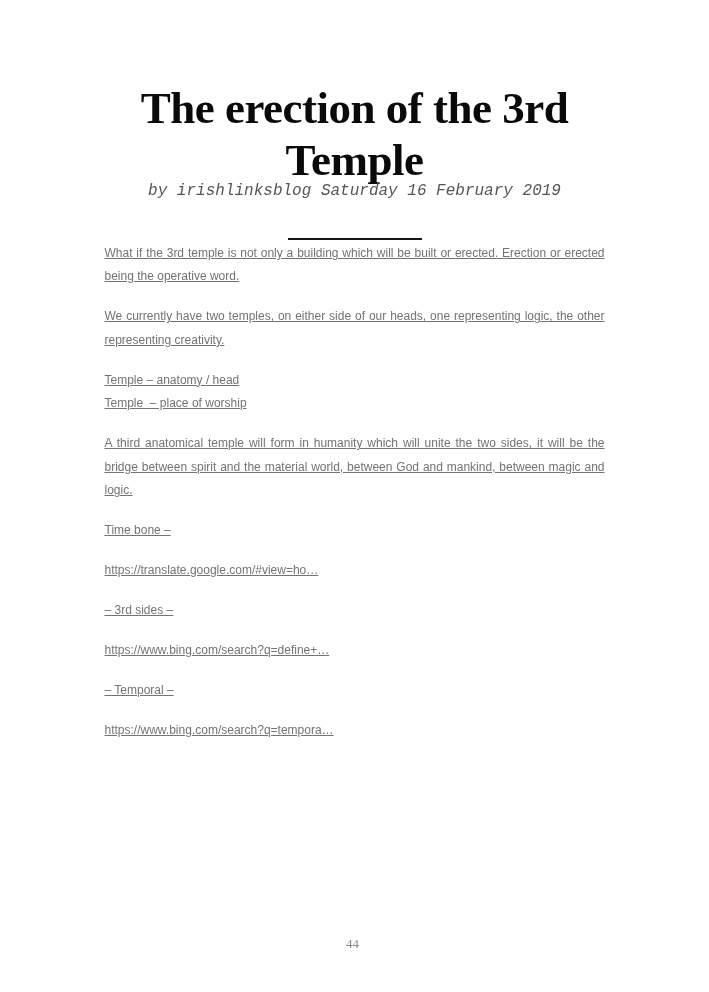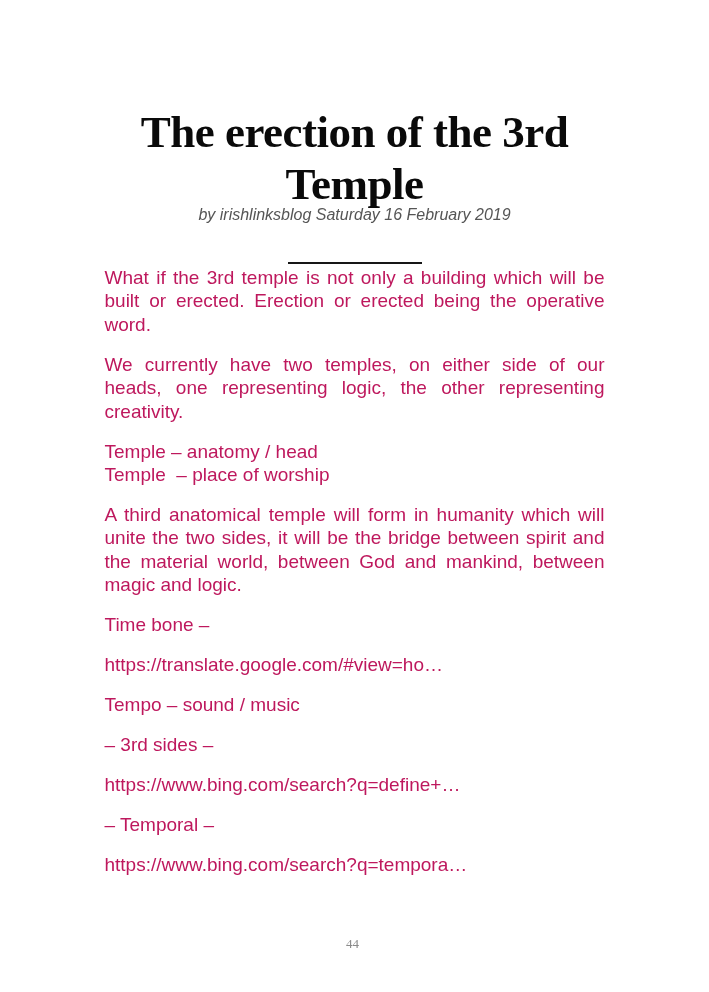--- a/index.html
+++ b/index.html
@@ -11,52 +11,54 @@
     position: relative;
     width: 709px;
     height: 992px;
     background: #ffffff;
     overflow: hidden;
     font-family: "Liberation Sans", sans-serif;
   }
   .content {
     width: 500px;
     margin: 0 auto;
-    padding-top: 106px;
+    padding-top: 82px;
   }
   .post-title {
     margin: 0;
     font-family: "Liberation Serif", serif;
     font-weight: bold;
     font-size: 45px;
     line-height: 52px;
     text-align: center;
     color: #0a0a0a;
     letter-spacing: -0.5px;
   }
   .post-byline {
     margin: -6px 0 0 0;
     font-size: 16px;
     line-height: 22px;
     font-style: italic;
     text-align: center;
     color: #555555;
+    font-family: Liberation Mono, monospace;
   }
   .title-divider {
     width: 134px;
     border: none;
     border-top: 2px solid #161616;
     margin: 36px auto 2px auto;
   }
   .para {
     margin: 0 0 16.6px 0;
-    font-size: 19px;
+    font-size: 12px;
     line-height: 23.4px;
-    color: #be185d;
+    color: #737373;
     text-align: justify;
+    text-decoration: underline;
   }
   .para .line {
     display: block;
   }
   .para a.link {
     color: inherit;
     text-decoration: none;
     cursor: pointer;
   }
   .page-number {
@@ -95,21 +97,20 @@
     <p class="para">A third anatomical temple will form in humanity which will unite the two sides, it will be the bridge between spirit and the material world, between God and mankind, between magic and logic.</p>
 
     <p class="para">
       <span class="line">Time bone –</span>
     </p>
 
     <p class="para">
       <a class="link">https://translate.google.com/#view=ho…</a>
     </p>
 
-    <p class="para">Tempo – sound / music</p>
 
     <p class="para">– 3rd sides –</p>
 
 
     <p class="para">
       <a class="link">https://www.bing.com/search?q=define+…</a>
     </p>
 
     <p class="para">– Temporal –</p>
 

